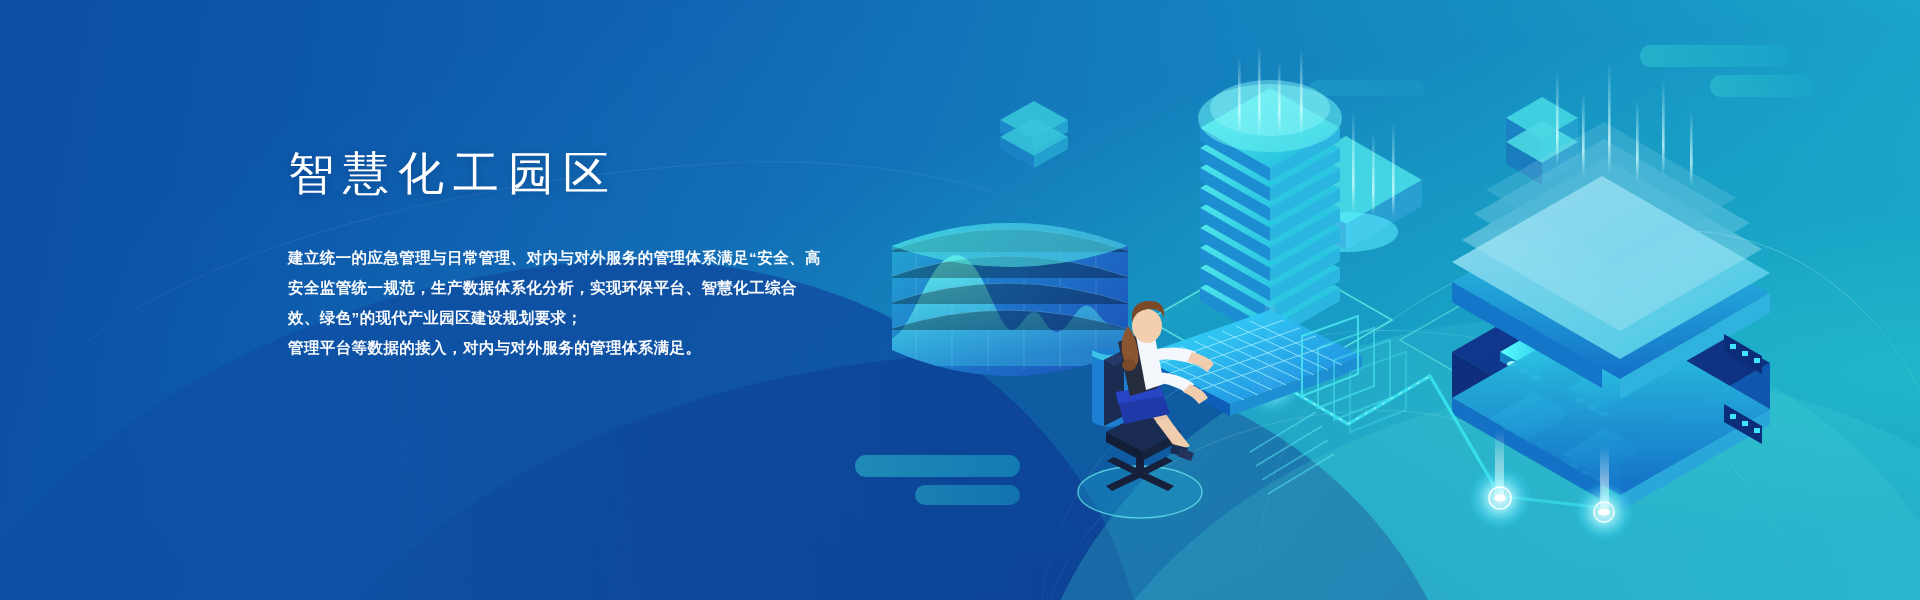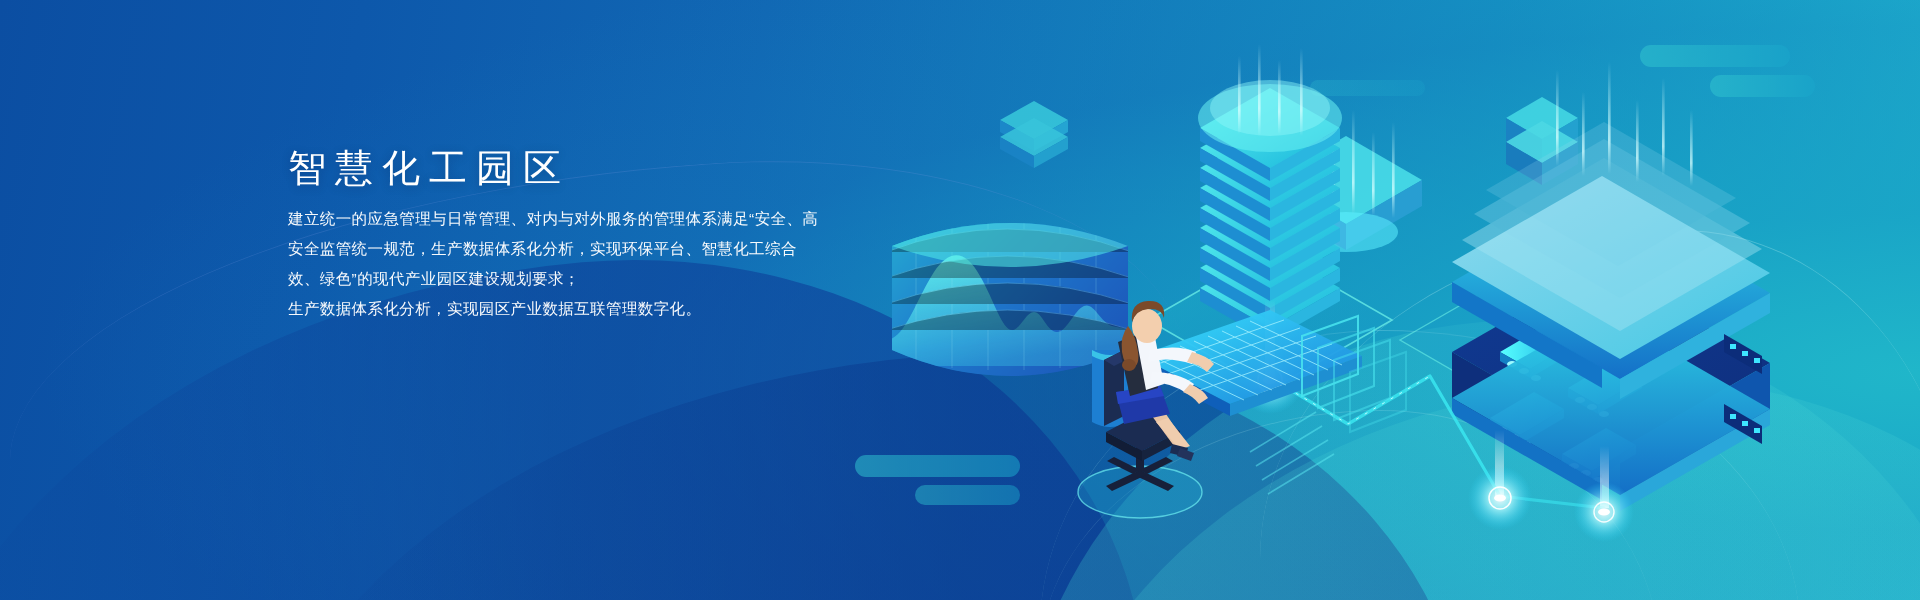--- a/index.html
+++ b/index.html
@@ -76,27 +76,27 @@
   .cloud-b b:nth-child(2){ width:105px; height:22px; margin:8px 0 0 70px; }
   .cloud-c { left:1310px; top:80px; opacity:.25; }
   .cloud-c b:nth-child(1){ width:115px; height:16px; }
 
   
   .content {
     position:absolute; left:288px; top:146px; width:620px; z-index:20;
   }
   .title {
     color:#ffffff;
-    font-size:38px;
+    font-size:46px;
     letter-spacing:9px;
     font-weight:400;
     line-height:1.2;
     text-shadow:0 2px 10px rgba(0,20,60,.25);
   }
-  .desc { margin-top:12px; }
+  .desc { margin-top:42px;font-weight:bold; }
   .desc p {
     color:#ffffff;
     font-size:15.5px;
     line-height:30px;
     letter-spacing:.4px;
     white-space:nowrap;
     opacity:.97;
   }
 
   
@@ -500,16 +500,16 @@
       <ellipse cx="1129" cy="365" rx="7" ry="6" fill="#7b4a2a"></ellipse>
     </g>
   </svg>
 
   <div class="content">
     <h1 class="title">智慧化工园区</h1>
     <div class="desc">
       <p>建立统一的应急管理与日常管理、对内与对外服务的管理体系满足“安全、高</p>
       <p>安全监管统一规范，生产数据体系化分析，实现环保平台、智慧化工综合</p>
       <p>效、绿色”的现代产业园区建设规划要求；</p>
-      <p>生产数据体系化分析，实现园区产业数据互联管理数字化。</p>
+      <p>管理平台等数据的接入，对内与对外服务的管理体系满足。</p>
     </div>
   </div>
 </div>
 
 </body></html>

